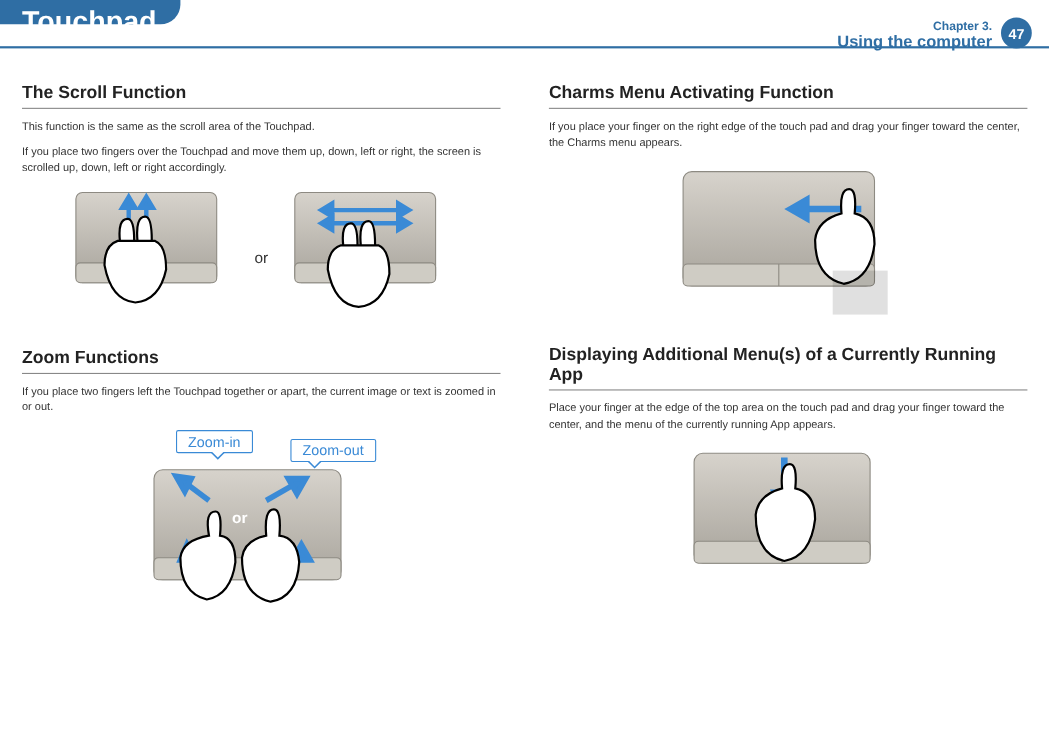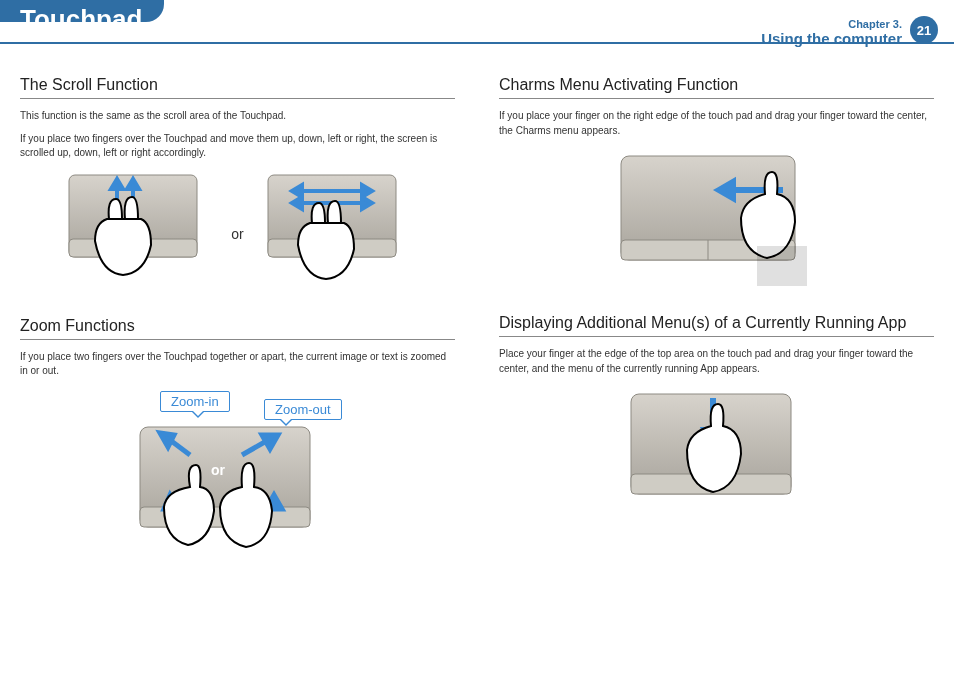--- a/index.html
+++ b/index.html
@@ -8,21 +8,21 @@
   .hdr{position:relative;height:46px;}
   .hdr-title{position:absolute;left:0;top:0;height:22px;line-height:38px;padding:0 22px 0 20px;
     background:#2f6ea4;color:#fff;font-size:26px;font-weight:700;border-bottom-right-radius:18px;}
   .hdr-badge{position:absolute;right:-36px;top:-2px;width:28px;height:28px;border-radius:50%;
     background:#2f6ea4;color:#fff;font-size:13px;font-weight:700;display:flex;align-items:center;justify-content:center;}
   .hdr-right-wrap{position:absolute;right:52px;top:6px;text-align:right;margin-top:12px;}
   .hdr-rule{position:absolute;left:0;right:0;top:42px;height:2px;background:#2f6ea4;}
   
   .cols{position:absolute;left:20px;right:20px;top:72px;bottom:16px;display:flex;gap:44px;}
   .col{flex:1;min-width:0;}
-  .sect-title{font-size:16px;font-weight:400;color:#222;border-bottom:1px solid #888;padding-bottom:4px;margin:4px 0 10px;}
+  .sect-title{font-size:16px;font-weight:700;color:#222;border-bottom:1px solid #888;padding-bottom:4px;margin:4px 0 10px;}
   .body{font-size:10px;line-height:1.45;color:#333;margin:0 0 8px;}
   
   .figrow{display:flex;align-items:center;justify-content:center;gap:18px;margin:6px 0 18px;}
   .or{font-size:14px;color:#333;}
   .zoom-wrap{position:relative;width:100%;height:190px;margin-top:6px;}
   .callout{position:absolute;background:#fff;border:1px solid #3a8ad6;color:#3a8ad6;font-size:13px;
     padding:2px 10px;border-radius:2px;}
   .callout.in{left:140px;top:4px;}
   .callout.out{left:244px;top:12px;}
   .callout .tail{position:absolute;width:0;height:0;}
@@ -36,21 +36,21 @@
 </head>
 <body>
 
 <div class="page">
 
   <div class="hdr">
     <div class="hdr-title">Touchpad</div>
     <div class="hdr-right-wrap">
       <div style="color:#2f6ea4;font-size:11px;font-weight:700;">Chapter 3.</div>
       <div style="color:#2f6ea4;font-size:15px;font-weight:700;">Using the computer</div>
-      <div class="hdr-badge">21</div>
+      <div class="hdr-badge">47</div>
     </div>
     <div class="hdr-rule"></div>
   </div>
 
   <div class="cols">
 
     <div class="col">
 
       <div class="sect-title">The Scroll Function</div>
       <p class="body">This function is the same as the scroll area of the Touchpad.</p>
@@ -99,21 +99,21 @@
               <polygon points="30,34 40,28 40,40"></polygon>
               <polygon points="110,34 100,28 100,40"></polygon>
           </g>
           <g fill="#fff" stroke="#000" stroke-width="2">
             <path d="M50 54 q-2 -20 7 -20 q6 0 6 20 M66 54 q-2 -22 7 -22 q6 0 6 22 M48 54 h34 q10 4 10 26 q-6 28 -28 30 q-22 -2 -28 -34 q0 -18 12 -22 z"></path>
           </g>
         </svg>
       </div>
 
       <div class="sect-title">Zoom Functions</div>
-      <p class="body">If you place two fingers over the Touchpad together or apart, the current image or text is zoomed in or out.</p>
+      <p class="body">If you place two fingers left the Touchpad together or apart, the current image or text is zoomed in or out.</p>
 
       <div class="zoom-wrap">
         <div class="callout in">
           <span>Zoom-in</span>
           <span class="tail"></span>
         </div>
         <div class="callout out">
           <span>Zoom-out</span>
           <span class="tail"></span>
         </div>

